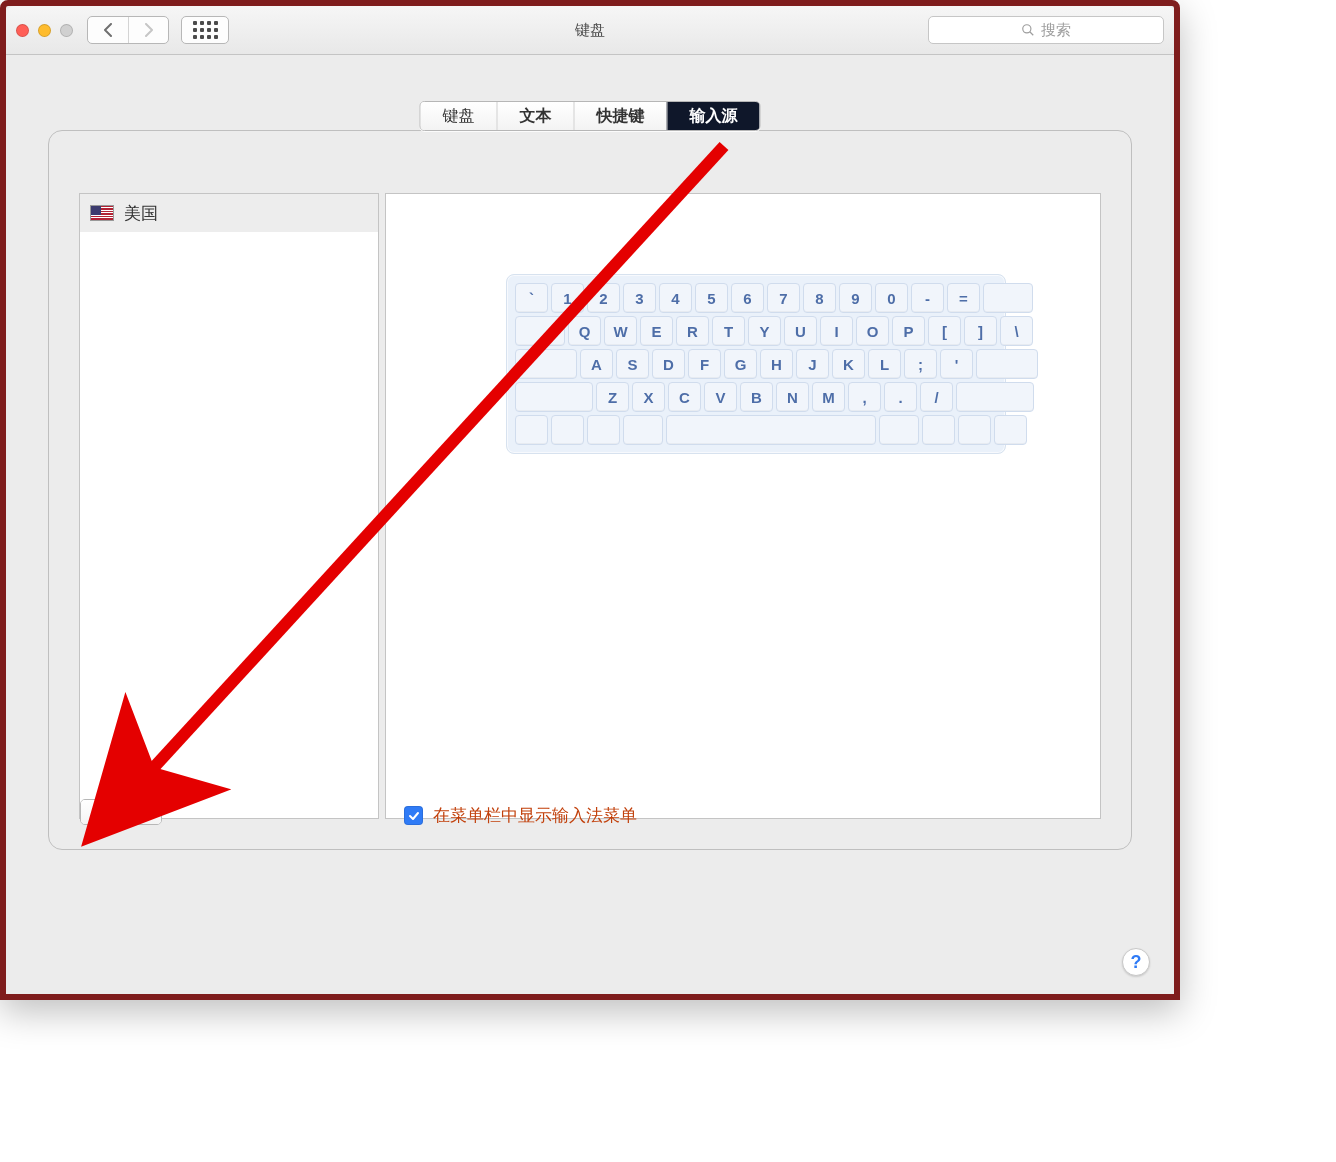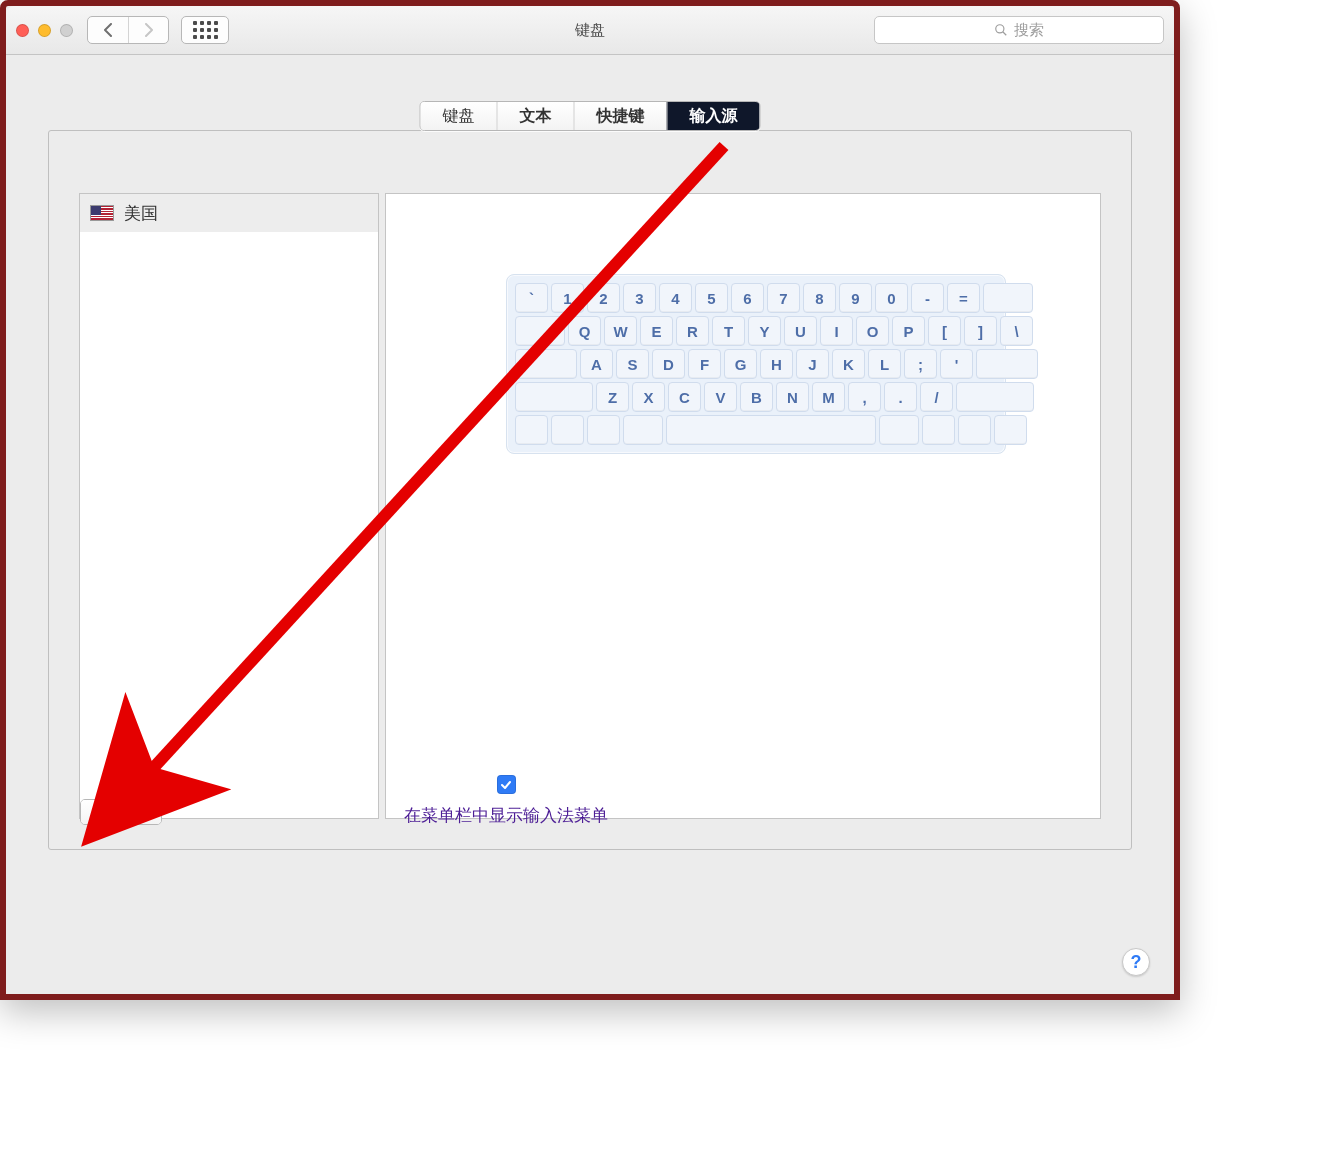--- a/index.html
+++ b/index.html
@@ -64,21 +64,21 @@
   .dotgrid { display:grid; grid-template-columns:repeat(4,4px); grid-template-rows:repeat(3,4px); gap:3px; }
   .dotgrid i { width:4px;height:4px;background:#4a4a4a;border-radius:1px; }
 
   .win-title {
     position:absolute; left:0; right:0; text-align:center;
     font-size:15px; color:#4a4a4a; pointer-events:none;
   }
 
   .search {
     margin-left:auto;
-    width: 290px; height: 28px;
+    width: 236px; height: 28px;
     border:1px solid #c6c6c6; border-radius:5px;
     background:#fff; display:flex; align-items:center; justify-content:center;
     gap:6px; color:#9e9e9e; font-size:15px;
   }
   .search svg { width:14px; height:14px; stroke:#9e9e9e; fill:none; stroke-width:2; }
 
   
   .panel {
     position:absolute; left:42px; top:110px; right:42px; bottom:130px;
   }
@@ -94,21 +94,21 @@
   .seg div {
     padding: 0 22px; display:flex; align-items:center; font-size:16px; color:#333;
     background:linear-gradient(#ffffff,#f3f3f3);
   }
   .seg div + div { border-left:1px solid #cdcdcd;font-weight:bold; }
   .seg .active { background:#0f172a; color:#fff; }
 
   
   .box {
     position:absolute; left:0; right:0; top:14px; bottom:14px;
-    border:1px solid #bfbfbf; border-radius:3px; background:#ececec;
+    border:1px solid #bfbfbf; border-radius:14px; background:#ececec;
   }
 
   
   .sourcelist {
     position:absolute; left:30px; top:62px; width:300px; bottom:30px;
     border:1px solid #c4c4c4; background:#fff;
   }
   .sourcelist .row {
     height:38px; display:flex; align-items:center; gap:10px; padding:0 10px;
     background:#ededed; font-size:17px; color:#333;
@@ -160,21 +160,21 @@
   }
   .pm-wrap div{
     width:40px; display:flex;align-items:center;justify-content:center;
     font-size:18px; color:#575757; background:linear-gradient(#ffffff,#f4f4f4);
   }
   .pm-wrap div+div{border-left:1px solid #d6d6d6; color:#b7b7b7;}
 
   
   .chkrow {
     position:absolute; left:398px; bottom:167px;
-    display:flex; align-items:center; gap:10px; font-size:17px; color:#4c1d95;flex-direction:column;
+    display:flex; align-items:center; gap:10px; font-size:17px; color:#c2410c;
   }
   .chk {
     width:19px;height:19px;border-radius:4px;background:#2f7bf6;
     display:flex;align-items:center;justify-content:center;color:#fff;font-size:14px;
     box-shadow: inset 0 0 0 1px rgba(0,0,0,0.1);
   }
 
   
   .help {
     position:absolute; right:24px; bottom:18px;

